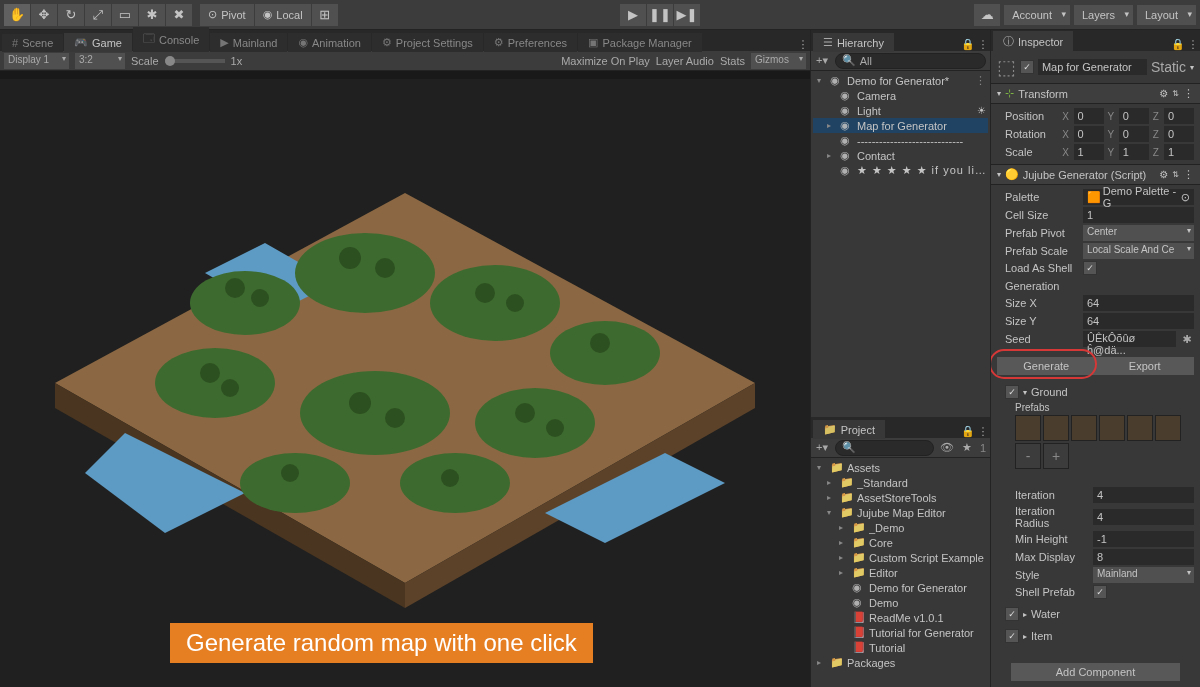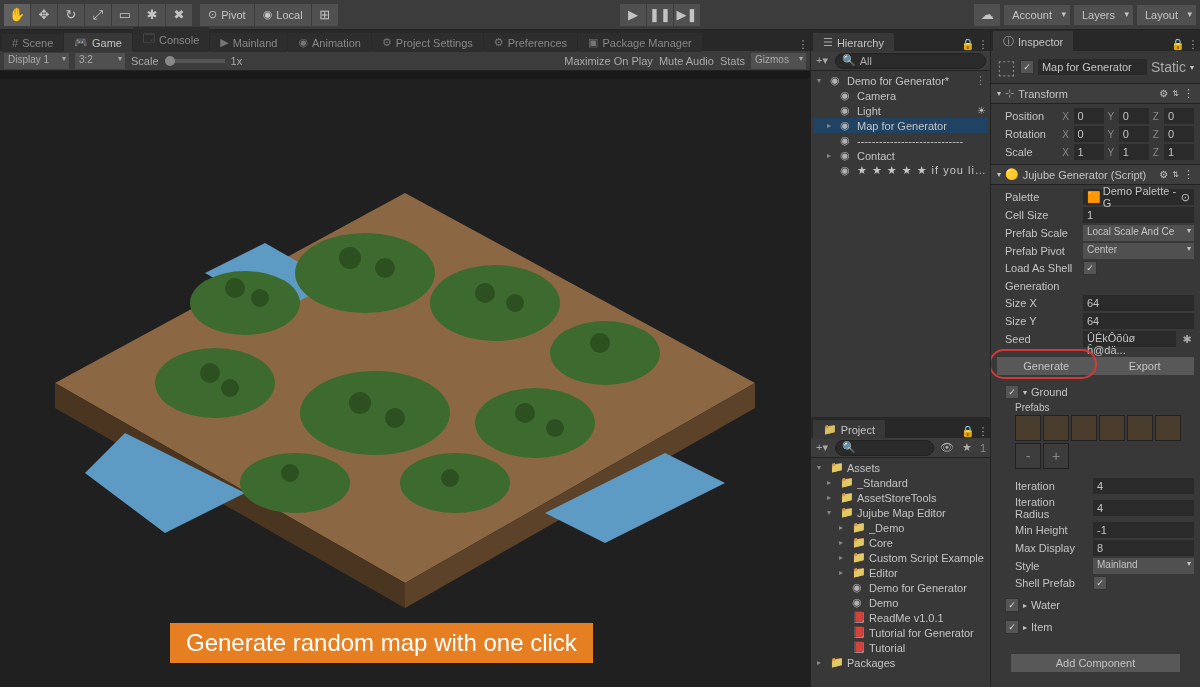--- a/index.html
+++ b/index.html
@@ -136,21 +136,21 @@
     <div class="panel-toolbar">
       <span class="dropdown-field" style="flex:none;width:65px">Display 1</span>
       <span class="dropdown-field" style="flex:none;width:50px">3:2</span>
       <span>Scale</span>
       <span style="width:60px;height:4px;background:#555;position:relative">
           <span style="position:absolute;left:0;top:-3px;width:10px;height:10px;background:#888;border-radius:5px"></span>
         </span>
       <span>1x</span>
       <div class="spacer"></div>
       <span>Maximize On Play</span>
-      <span>Mute Audio</span>
+      <span>Layer Audio</span>
       <span>Stats</span>
       <span class="dropdown-field" style="flex:none;width:55px">Gizmos</span>
     </div>
     <div class="viewport">
       <div class="scene-img">
         <svg class="iso-ground" viewBox="0 0 720 460">
           <polygon points="360,40 710,230 360,430 10,230" fill="#8b6843"></polygon>
           <polygon points="360,430 710,230 710,255 360,455" fill="#5c4229"></polygon>
           <polygon points="360,430 10,230 10,255 360,455" fill="#4a3520"></polygon>
           <polygon points="80,280 200,340 120,380 40,320" fill="#5e9bc4"></polygon>
@@ -414,26 +414,26 @@
               <span>🟧</span>
               <span>Demo Palette - G</span>
               <span style="margin-left:auto">⊙</span>
             </span>
           </div>
         <div class="prop-row">
             <span class="prop-label">Cell Size</span>
             <input class="field" value="1" style="">
           </div>
         <div class="prop-row">
+            <span class="prop-label">Prefab Pivot</span>
+            <span class="dropdown-field">Center</span>
+          </div>
+        <div class="prop-row">
             <span class="prop-label">Prefab Scale</span>
             <span class="dropdown-field">Local Scale And Ce</span>
-          </div>
-        <div class="prop-row">
-            <span class="prop-label">Prefab Pivot</span>
-            <span class="dropdown-field">Center</span>
           </div>
         <div class="prop-row">
             <span class="prop-label">Load As Shell</span>
             <span class="checkbox">✓</span>
           </div>
         <div class="section-label">Generation</div>
         <div class="prop-row">
             <span class="prop-label">Size X</span>
             <input class="field" value="64" style="">
           </div>
@@ -463,21 +463,21 @@
           <div class="prefab-thumbs">
             <div class="thumb"></div>
             <div class="thumb"></div>
             <div class="thumb"></div>
             <div class="thumb"></div>
             <div class="thumb"></div>
             <div class="thumb"></div>
             <div class="thumb add">-</div>
             <div class="thumb add">+</div>
           </div>
-          <div class="prop-row" style="margin-top:8px">
+          <div class="prop-row" style="margin-top:17px">
               <span class="prop-label">Iteration</span>
               <input class="field" value="4" style="">
             </div>
           <div class="prop-row">
               <span class="prop-label">Iteration Radius</span>
               <input class="field" value="4" style="">
             </div>
           <div class="prop-row">
               <span class="prop-label">Min Height</span>
               <input class="field" value="-1" style="">

